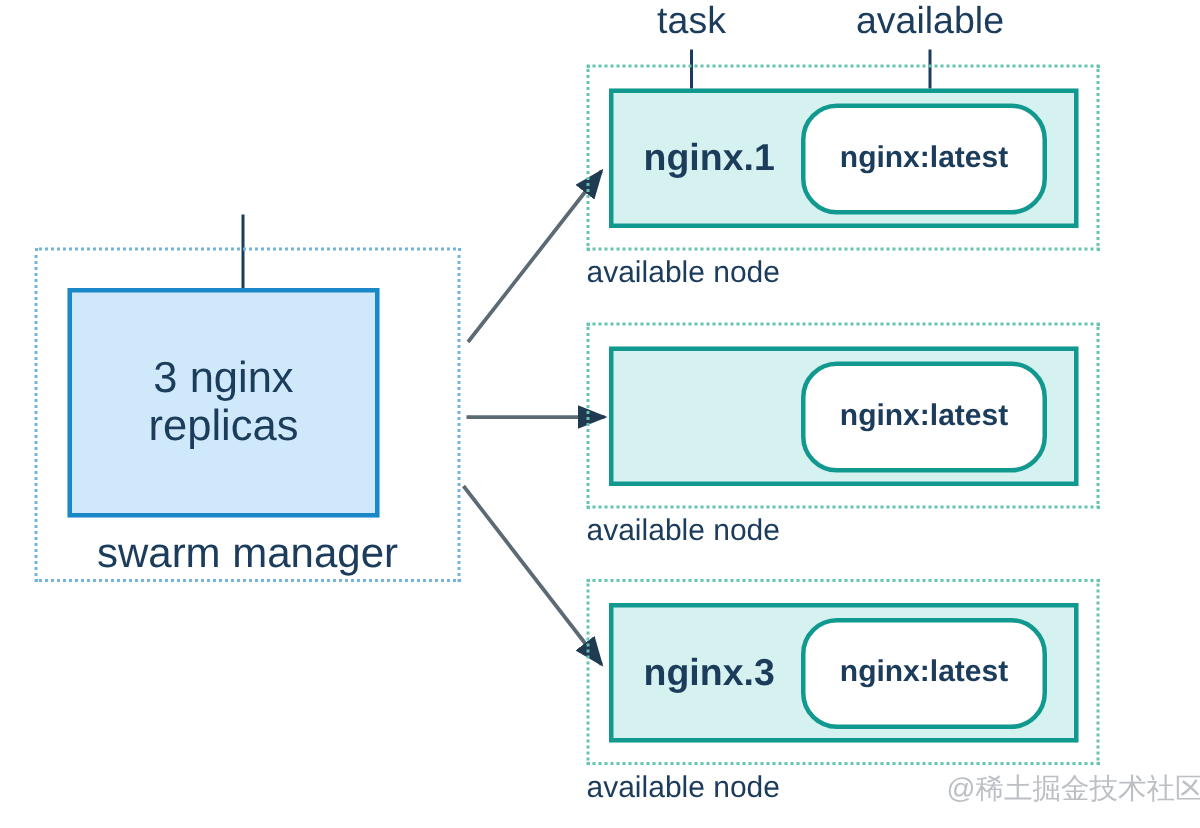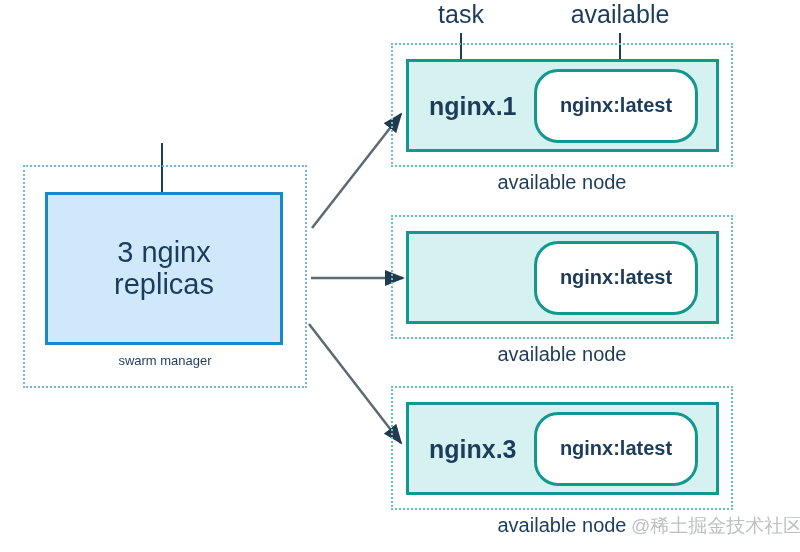--- a/index.html
+++ b/index.html
@@ -12,44 +12,44 @@
     position:absolute;transform:translateX(-50%);
     font-size:25px;white-space:nowrap;color:var(--text);
   }
   
   #connectors{position:absolute;left:0;top:0;width:800px;height:552px;}
   .leader{stroke:var(--text);stroke-width:2;}
   .arrow{stroke:var(--arrow-line);stroke-width:2.5;}
   
   .mgr-dotted{left:23px;top:165px;width:284px;height:223px;border:2.5px dotted var(--manager-dotted);}
   .mgr-box{
-    left:45px;top:192px;width:238px;height:153px;
+    left:45px;top:192px;width:208px;height:153px;
     background:var(--manager-fill);border:3px solid var(--manager-border);
     display:flex;align-items:center;justify-content:center;
   }
   .mgr-text{width:190px;text-align:center;font-size:29px;line-height:1.1;color:var(--text);}
-  .mgr-caption{left:23px;top:353px;width:284px;text-align:center;font-size:13px;color:var(--text);}
+  .mgr-caption{left:23px;top:353px;width:284px;text-align:center;font-size:28px;color:var(--text);}
   
   .node{left:391px;width:342px;height:124px;border:2.5px dotted var(--node-dotted);font-weight:bold;}
   .node-inner{
     position:absolute;left:13px;top:14px;right:12px;bottom:13px;box-sizing:border-box;
     background:var(--node-fill);border:3px solid var(--node-border);
   }
   .task-name{
     position:absolute;left:20px;top:50%;transform:translateY(-50%);
     font-size:25px;color:var(--text);white-space:nowrap;
   }
   .pill{
     position:absolute;right:18px;top:50%;transform:translateY(-50%);
     width:164px;height:74px;background:#ffffff;border:3px solid var(--node-border);
     border-radius:24px;box-sizing:border-box;
     display:flex;align-items:center;justify-content:center;
     font-size:20px;color:var(--text);white-space:nowrap;
   }
-  .node-caption{position:absolute;left:391px;width:342px;text-align:center;font-size:20px;color:var(--text);}
+  .node-caption{position:absolute;left:391px;width:342px;text-align:left;font-size:20px;color:var(--text);}
   .watermark{
     position:absolute;left:631px;top:513px;font-size:19px;
     color:var(--watermark);white-space:nowrap;
   }
 </style>
 </head>
 <body>
 
 <div id="canvas">
 

